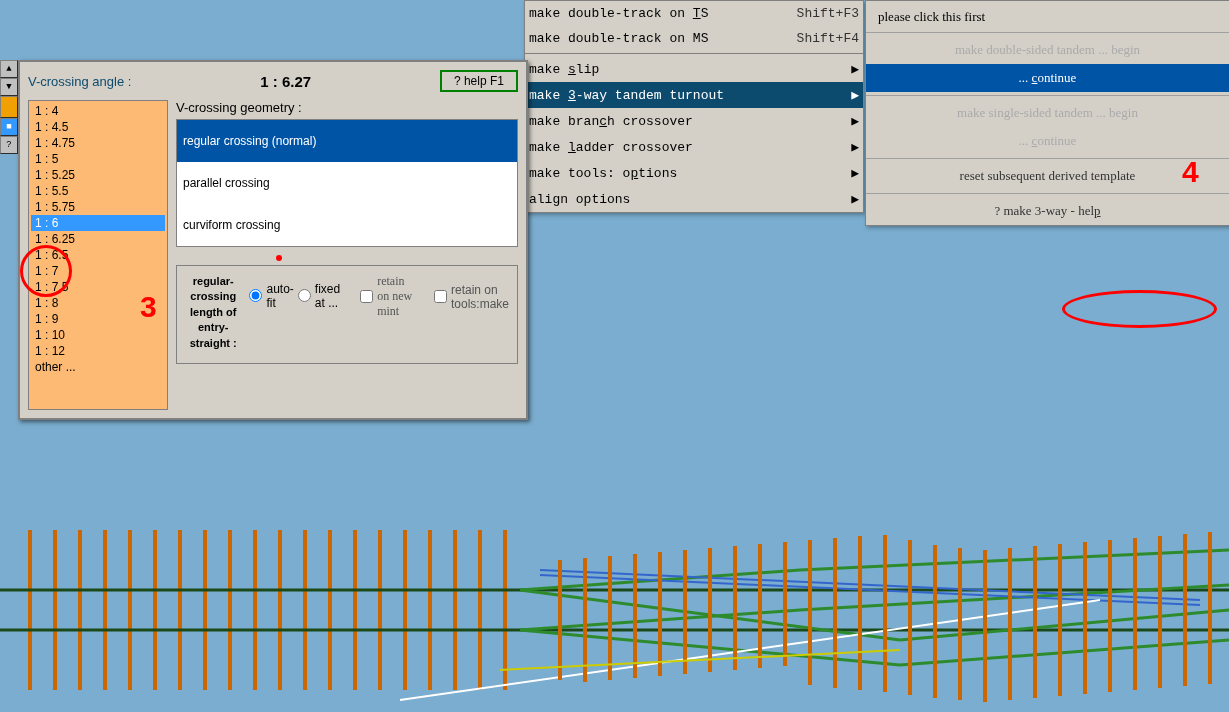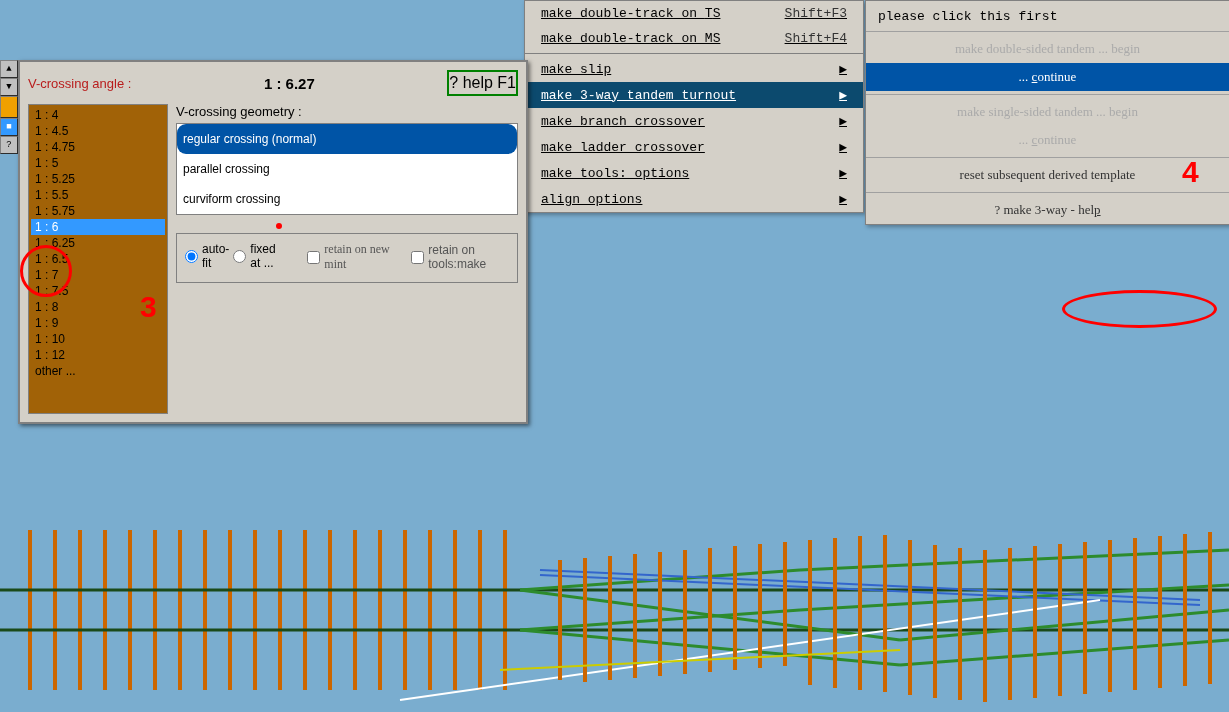--- a/index.html
+++ b/index.html
@@ -77,50 +77,50 @@
     .vcrossing-header {
       display: flex;
       align-items: center;
       justify-content: space-between;
       margin-bottom: 8px;
     }
 
     .vcrossing-label {
       font-family: Arial, sans-serif;
       font-size: 13px;
-      color: #b91c1c;
+      color: #0c4a6e;
     }
 
     .vcrossing-ratio {
       font-family: Arial, sans-serif;
       font-size: 15px;
       font-weight: bold;
       color: #000;
     }
 
     .help-btn {
       border: 2px solid #008000;
       background: #d4d0c8;
-      padding: 2px 0;
-      font-size: 16px;
+      padding: 2px 12px;
+      font-size: 12px;
       cursor: pointer;
       font-family: Arial, sans-serif;
       color: #000;
     }
 
     .dialog-main {
       display: flex;
       gap: 8px;
     }
 
     
     .ratio-list {
       width: 140px;
       border: 1px solid #808080;
-      background: #a16207;
+      background: #fdba74;
       overflow-y: auto;
       height: 310px;
       padding: 2px;
     }
 
     .ratio-item {
       padding: 1px 4px;
       cursor: pointer;
       font-family: Arial, sans-serif;
       font-size: 12px;
@@ -144,26 +144,25 @@
       margin-bottom: 4px;
     }
 
     .geometry-list {
       border: 1px solid #808080;
       background: white;
       margin-bottom: 8px;
     }
 
     .geometry-item {
-      padding: 8px 6px;
+      padding: 14px 6px;
       cursor: pointer;
       font-family: Arial, sans-serif;
       font-size: 12px;
       color: #000;
-      border-radius: 9px;
     }
 
     .geometry-item.selected {
       background: #0054a6;
       color: white;
     }
 
     
     .length-box {
       border: 1px solid #808080;
@@ -289,30 +288,29 @@
       top: 0;
       left: 524px;
       width: 340px;
       background: #d4d0c8;
       border: 1px solid #808080;
       box-shadow: 2px 2px 4px rgba(0,0,0,0.3);
       z-index: 90;
     }
 
     .menu-item {
-      padding: 5px 16px;
+      padding: 5px 4px;
       cursor: pointer;
       font-family: 'Courier New', monospace;
       font-size: 13px;
       color: #000;
       display: flex;
       align-items: center;
       justify-content: space-between;
       white-space: nowrap;
-      text-decoration: underline;
     }
 
     .menu-item:hover, .menu-item.active {
       background: #0c4a6e;
       color: white;
     }
 
     .menu-item .shortcut {
       margin-left: 20px;
       color: #333;
@@ -355,21 +353,21 @@
       color: #aaa;
     }
 
     .side-panel-item.highlighted {
       background: #0054a6;
       color: white;
     }
 
     .side-panel-title {
       padding: 8px 12px 4px 12px;
-      font-family: Liberation Mono, monospace;
+      font-family: Liberation Serif, serif;
       font-size: 13px;
       color: #000;
       font-weight: normal;
     }
 
     .side-panel-separator {
       height: 1px;
       background: #a0a0a0;
       margin: 3px 0;
     }
@@ -521,20 +519,21 @@
         <div class="geometry-list">
           <div class="geometry-item selected">regular crossing (normal)</div>
           <div class="geometry-item">parallel crossing</div>
           <div class="geometry-item">curviform crossing</div>
         </div>
 
         <div style="width:6px;height:6px;background:red;border-radius:50%;margin:4px 0 4px 100px;"></div>
 
         <div class="length-box">
           <div style="display:flex;align-items:flex-start;gap:8px;">
+            <div class="length-title" style="font-size:11px;font-weight:bold;font-family:Arial,sans-serif;line-height:1.4;">regular-crossing<br>length of<br>entry-straight :</div>
             <div style="display:flex;flex-direction:row;gap:4px;">
               <div class="radio-option">
                 <input type="radio" name="length" id="autofit" checked="" style="">
                 <label for="autofit" style="font-family:Arial,sans-serif;font-size:12px;">auto-fit</label>
               </div>
               <div class="radio-option">
                 <input type="radio" name="length" id="fixedat" style="">
                 <label for="fixedat" style="font-family:Arial,sans-serif;font-size:12px;">fixed  at  ...</label>
               </div>
               <div class="checkbox-option">

